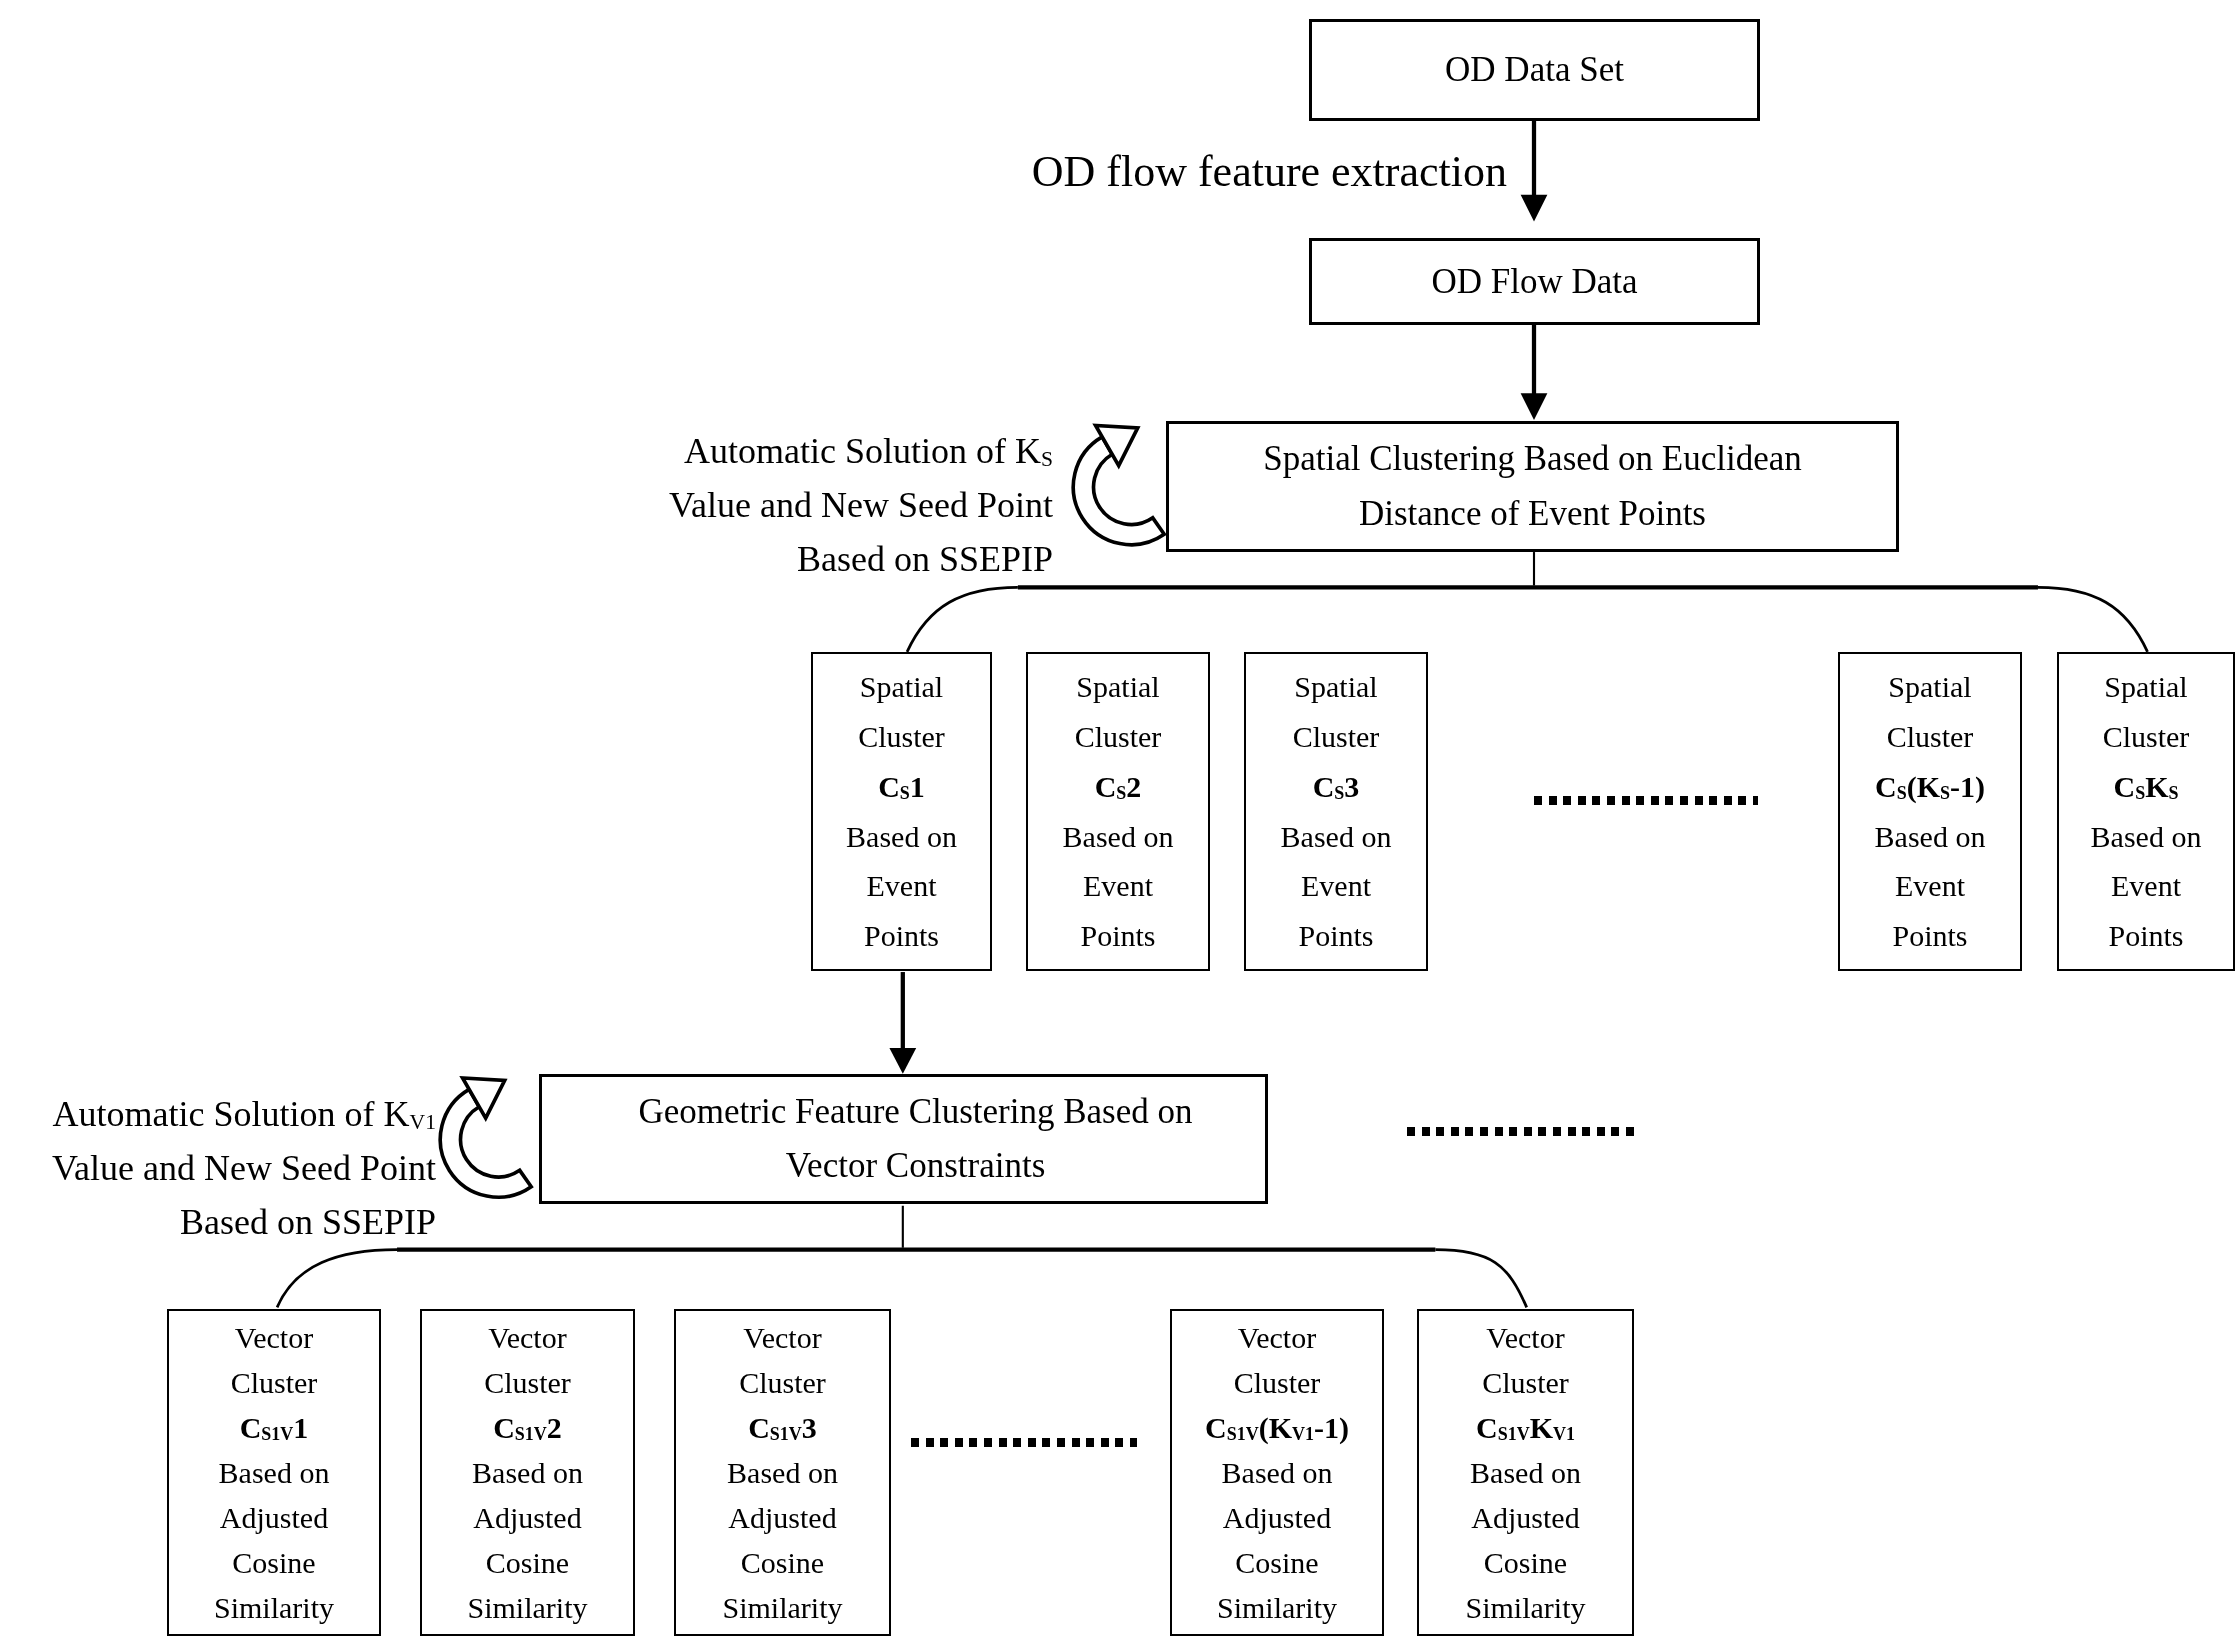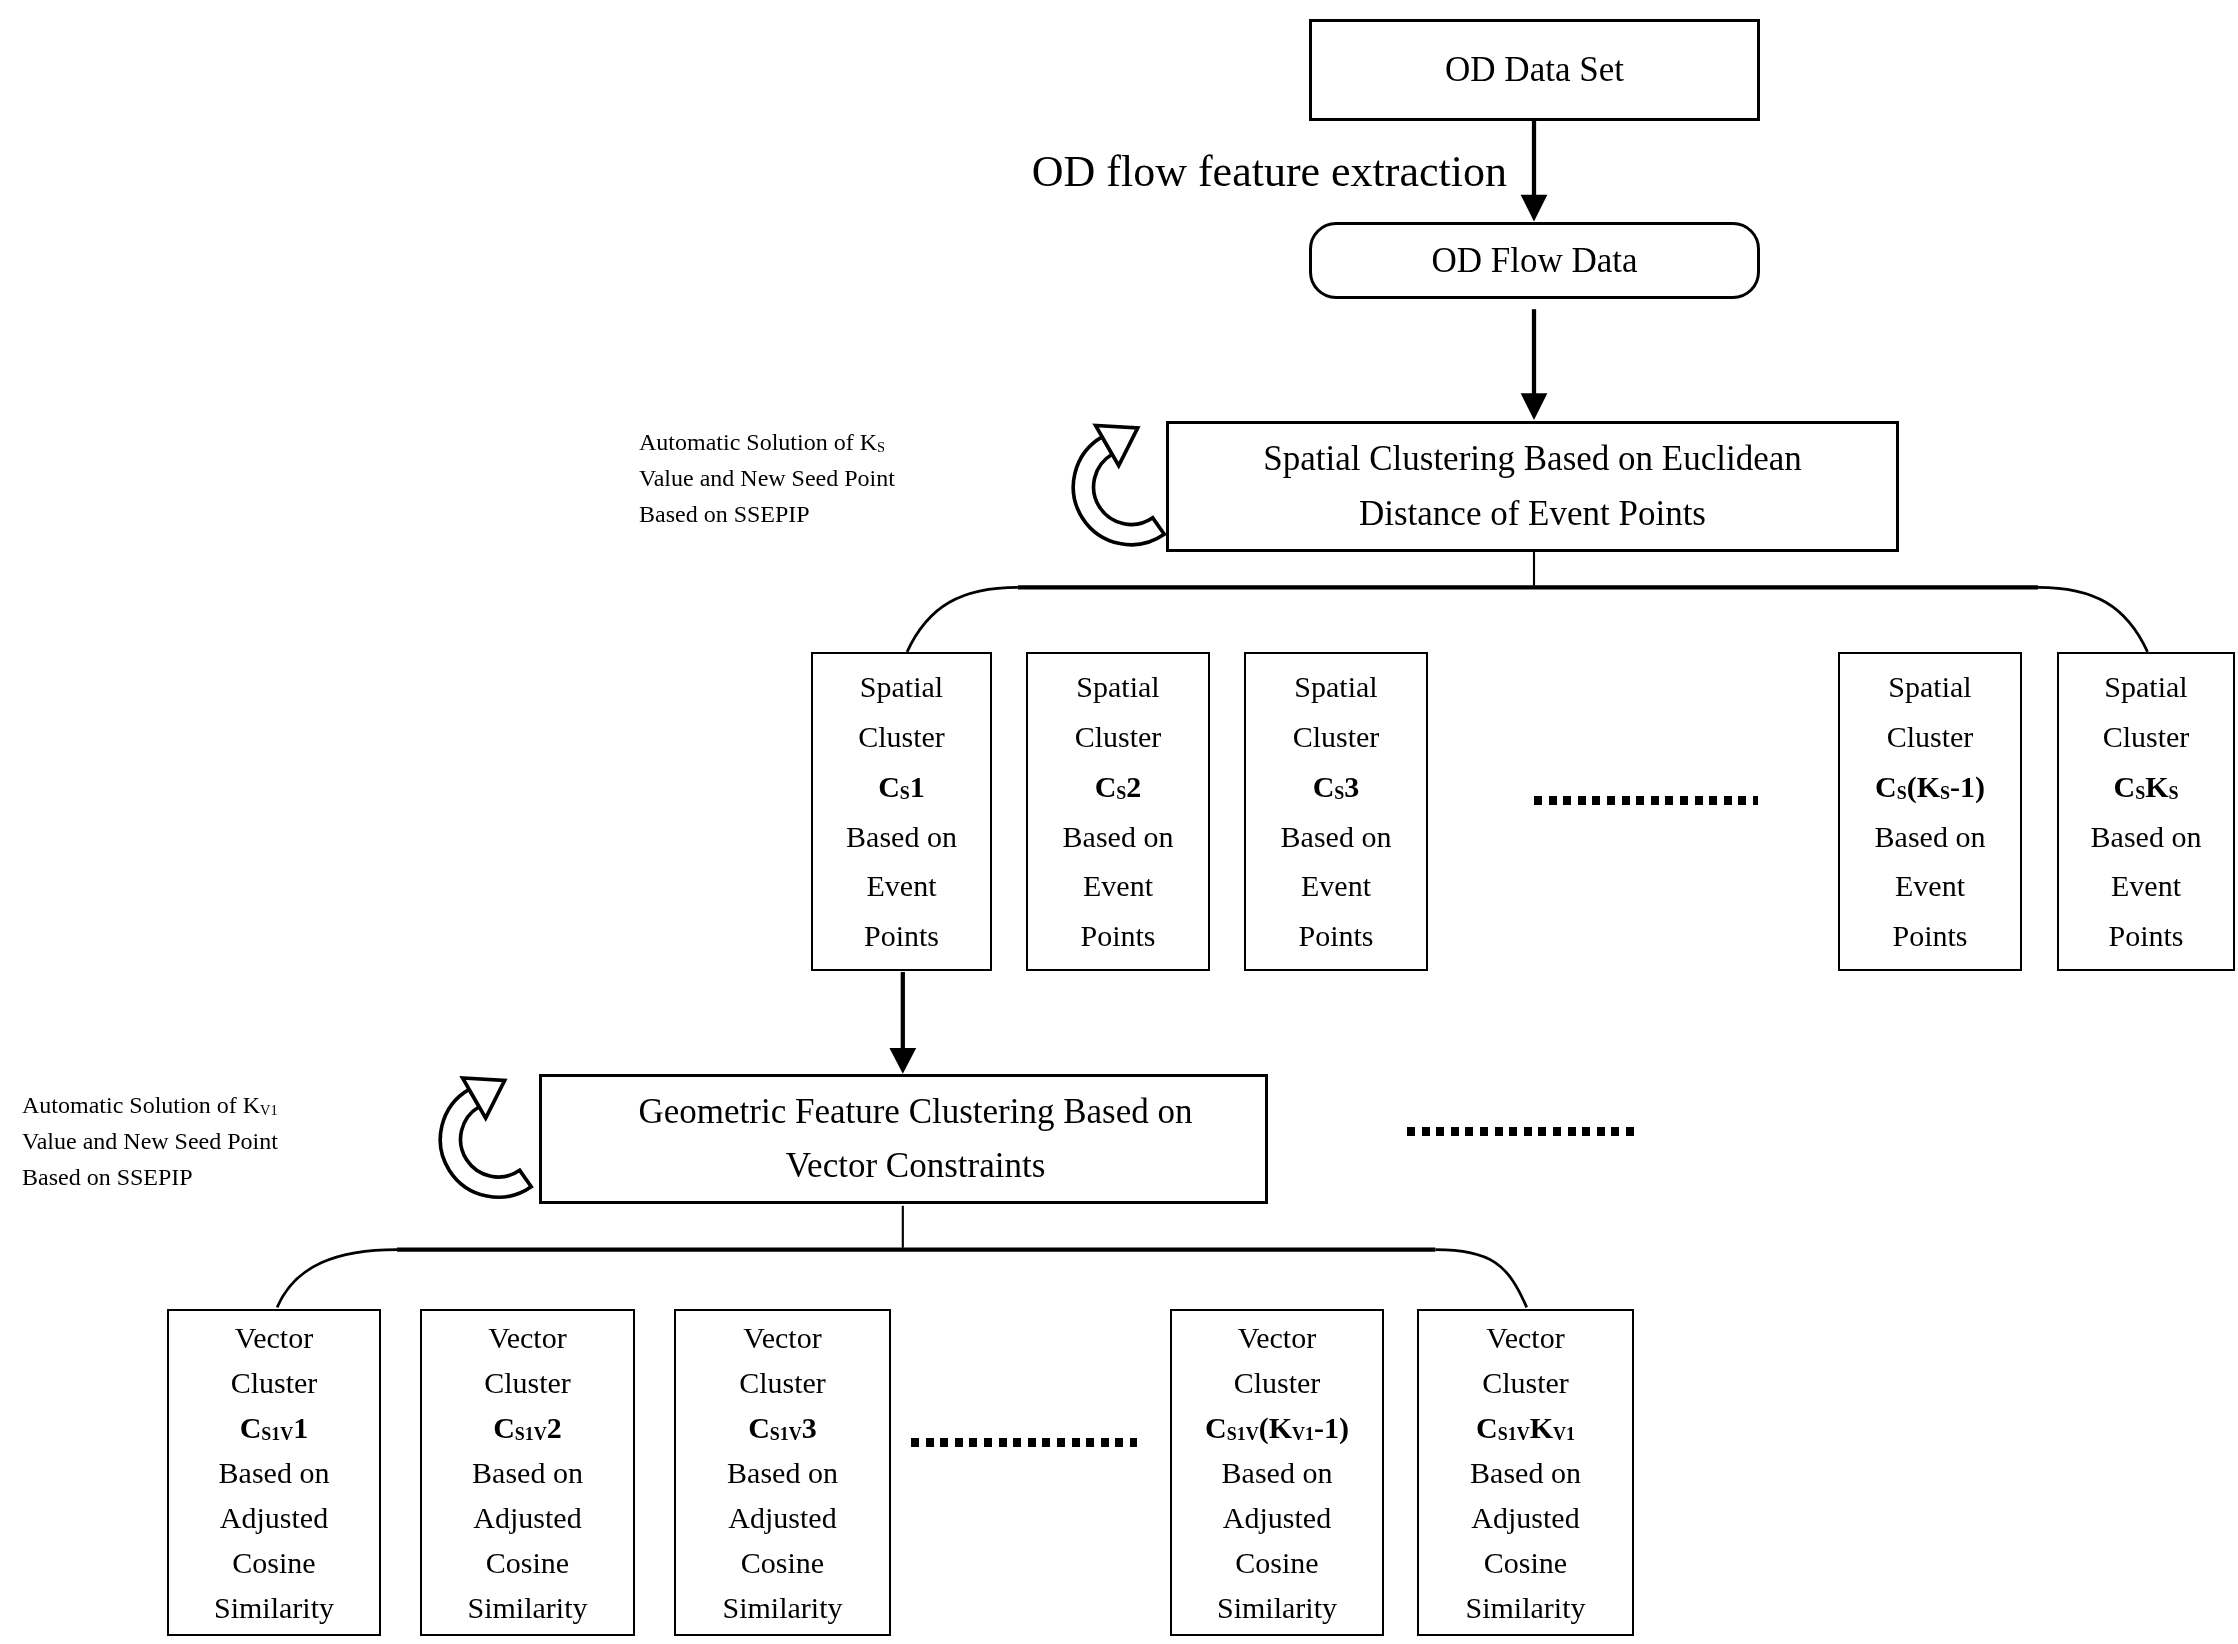--- a/index.html
+++ b/index.html
@@ -25,39 +25,39 @@
   .cell{border-width:2.4px;font-size:30px;}
   .r1{line-height:1.66;}
   .r2{line-height:1.50;}
   .edge-label{
     position:absolute;
     font-size:44px;
     text-align:right;
   }
   .ann{
     position:absolute;
-    font-size:24px;
+    font-size:36px;
     line-height:1.5;
-    text-align:left;
+    text-align:right;
   }
   sub{
     font-size:0.60em;
     line-height:0;
     vertical-align:baseline;
     position:relative;
     bottom:-0.12em;
   }
   .dots{
     position:absolute;
     height:8.5px;
     background:repeating-linear-gradient(to right,#000 0 8px,transparent 8px 14.6px);
   }
   
   .t1{left:1309px;top:19px;width:451px;height:102px;}
-  .t2{left:1309px;top:222px;width:451px;height:77px;border-radius:27px;}
+  .t2{left:1309px;top:238px;width:451px;height:87px;}
   .lab1{left:974px;top:146px;width:533px;}
   .sp{left:1166px;top:421px;width:733px;height:131px;}
   .geo{left:539px;top:1074px;width:729px;height:130px;padding-left:24px;}
   .an1{left:639px;top:424px;width:414px;}
   .an2{left:22px;top:1087px;width:414px;}
   .sc1{left:811px;top:652px;width:181px;height:319px;}
   .sc2{left:1026px;top:652px;width:184px;height:319px;}
   .sc3{left:1244px;top:652px;width:184px;height:319px;}
   .sc4{left:1838px;top:652px;width:184px;height:319px;}
   .sc5{left:2057px;top:652px;width:178px;height:319px;}

